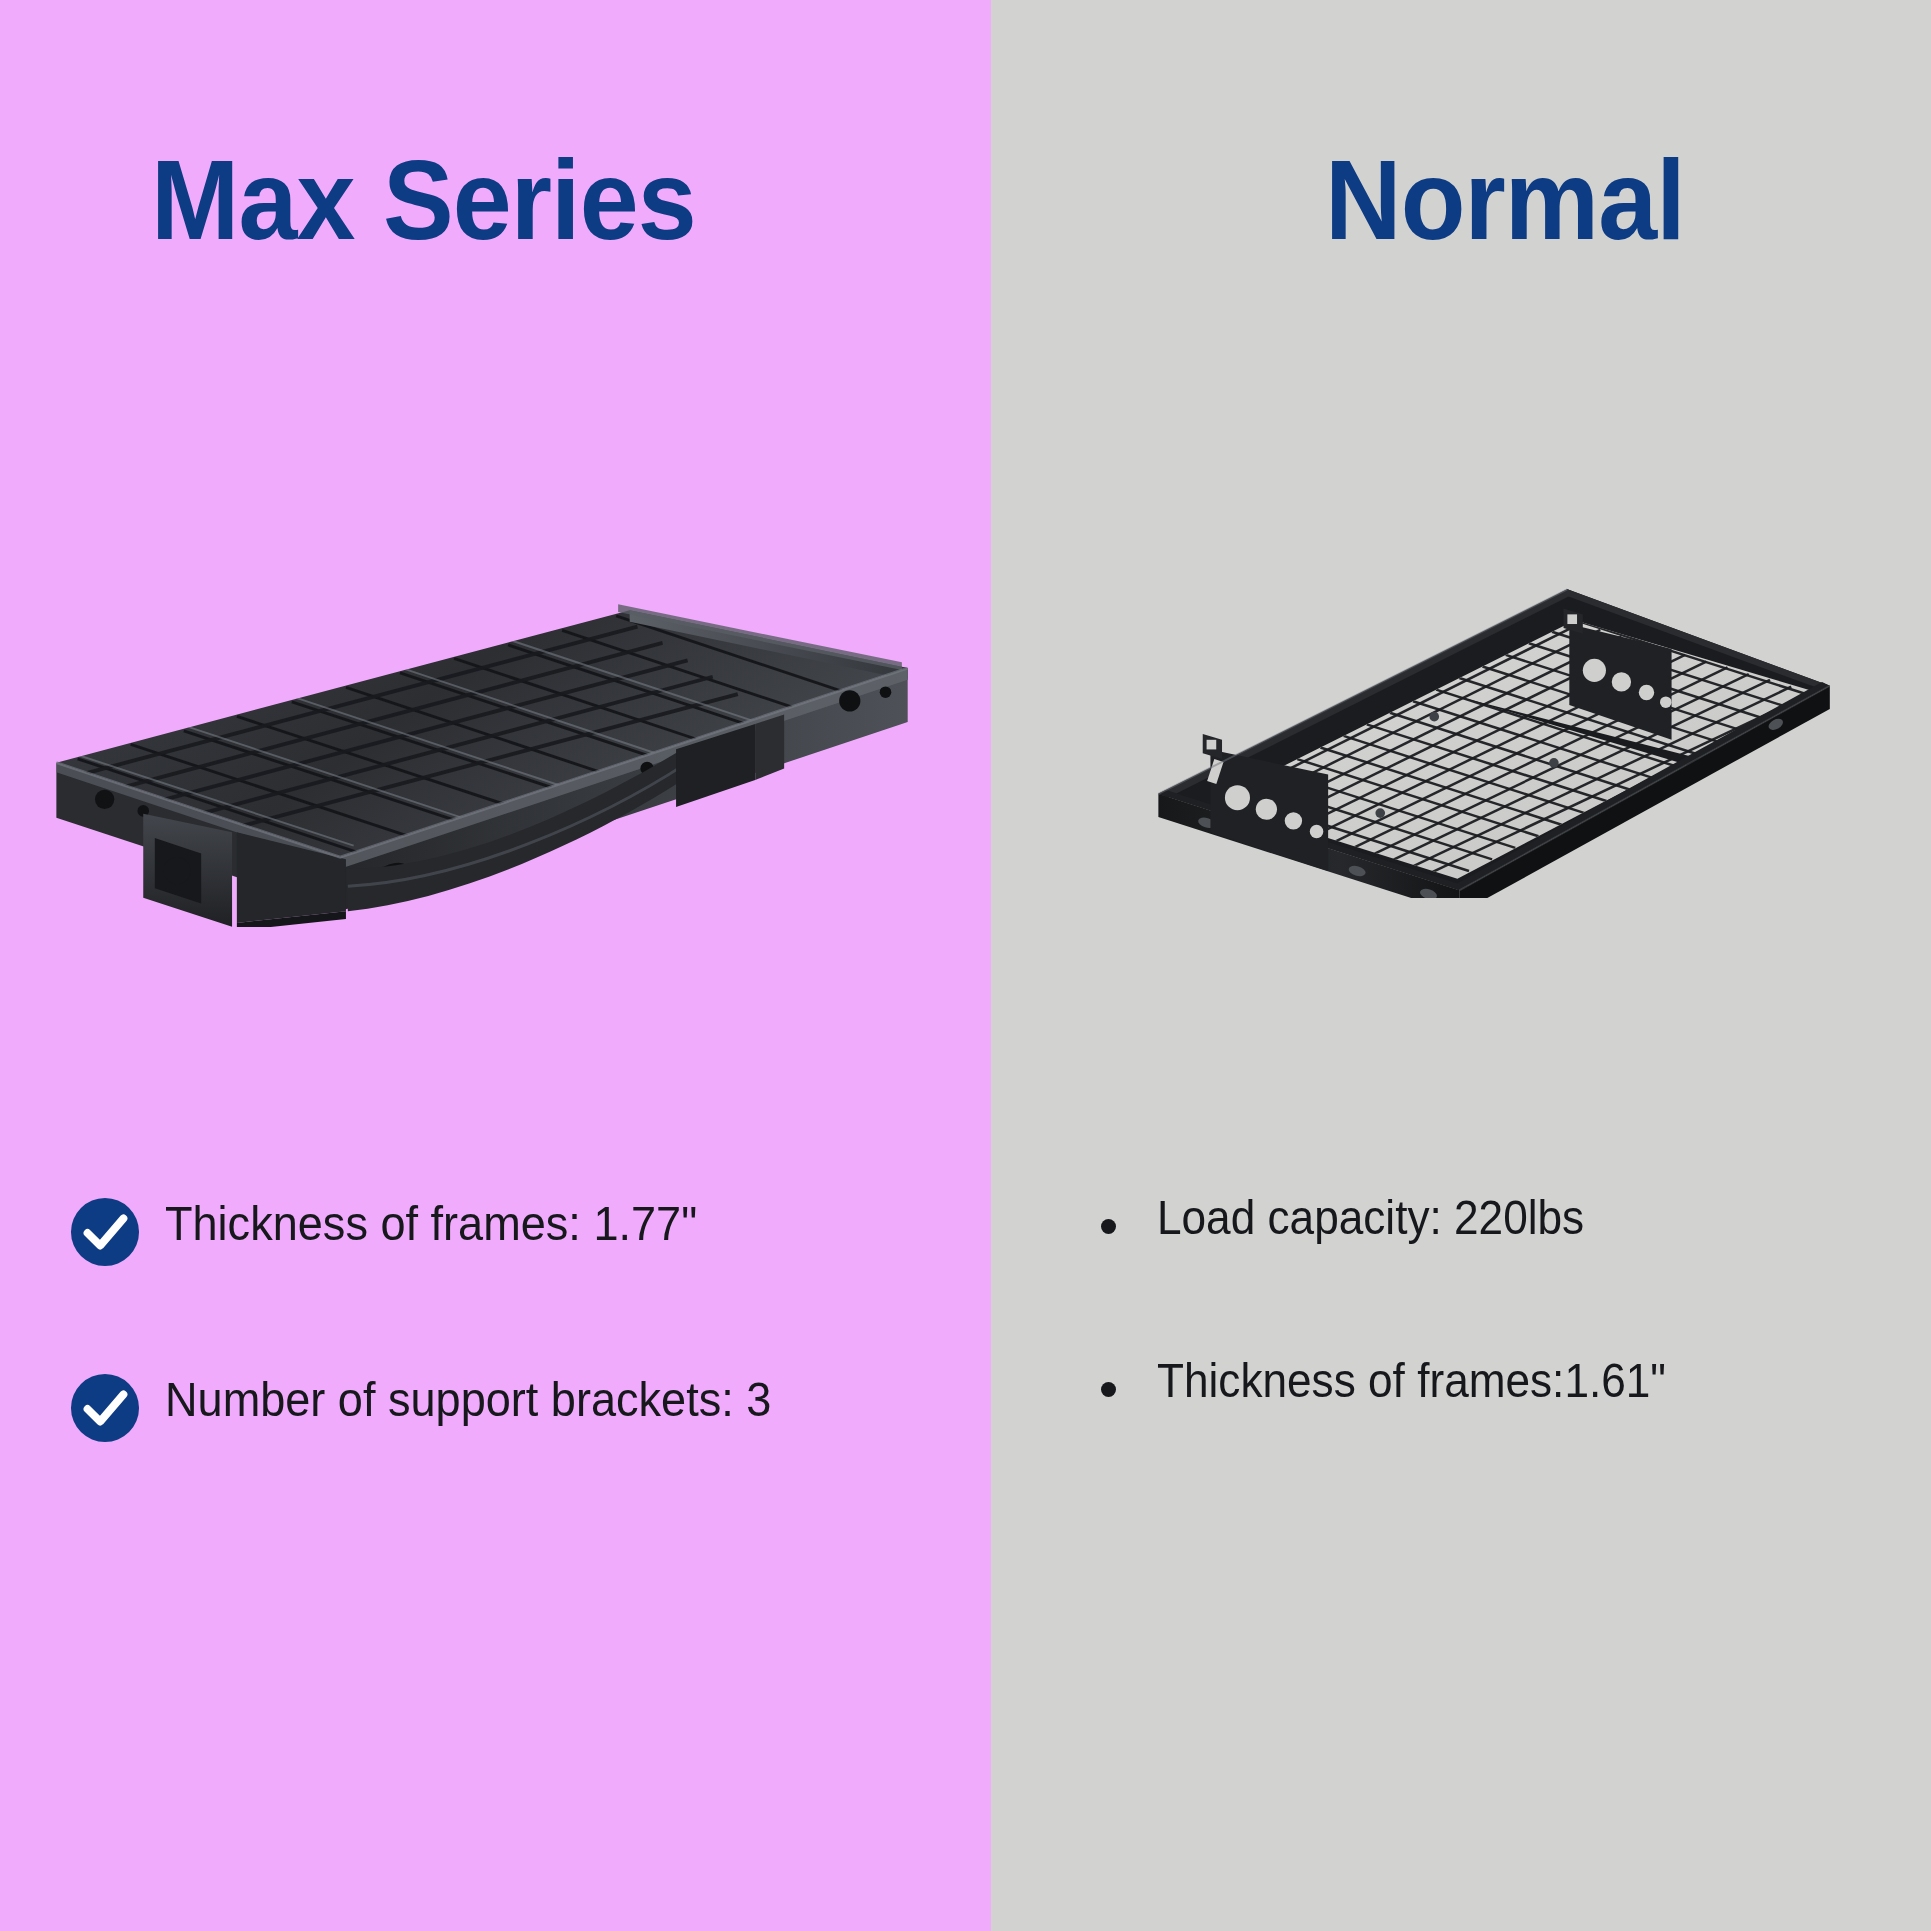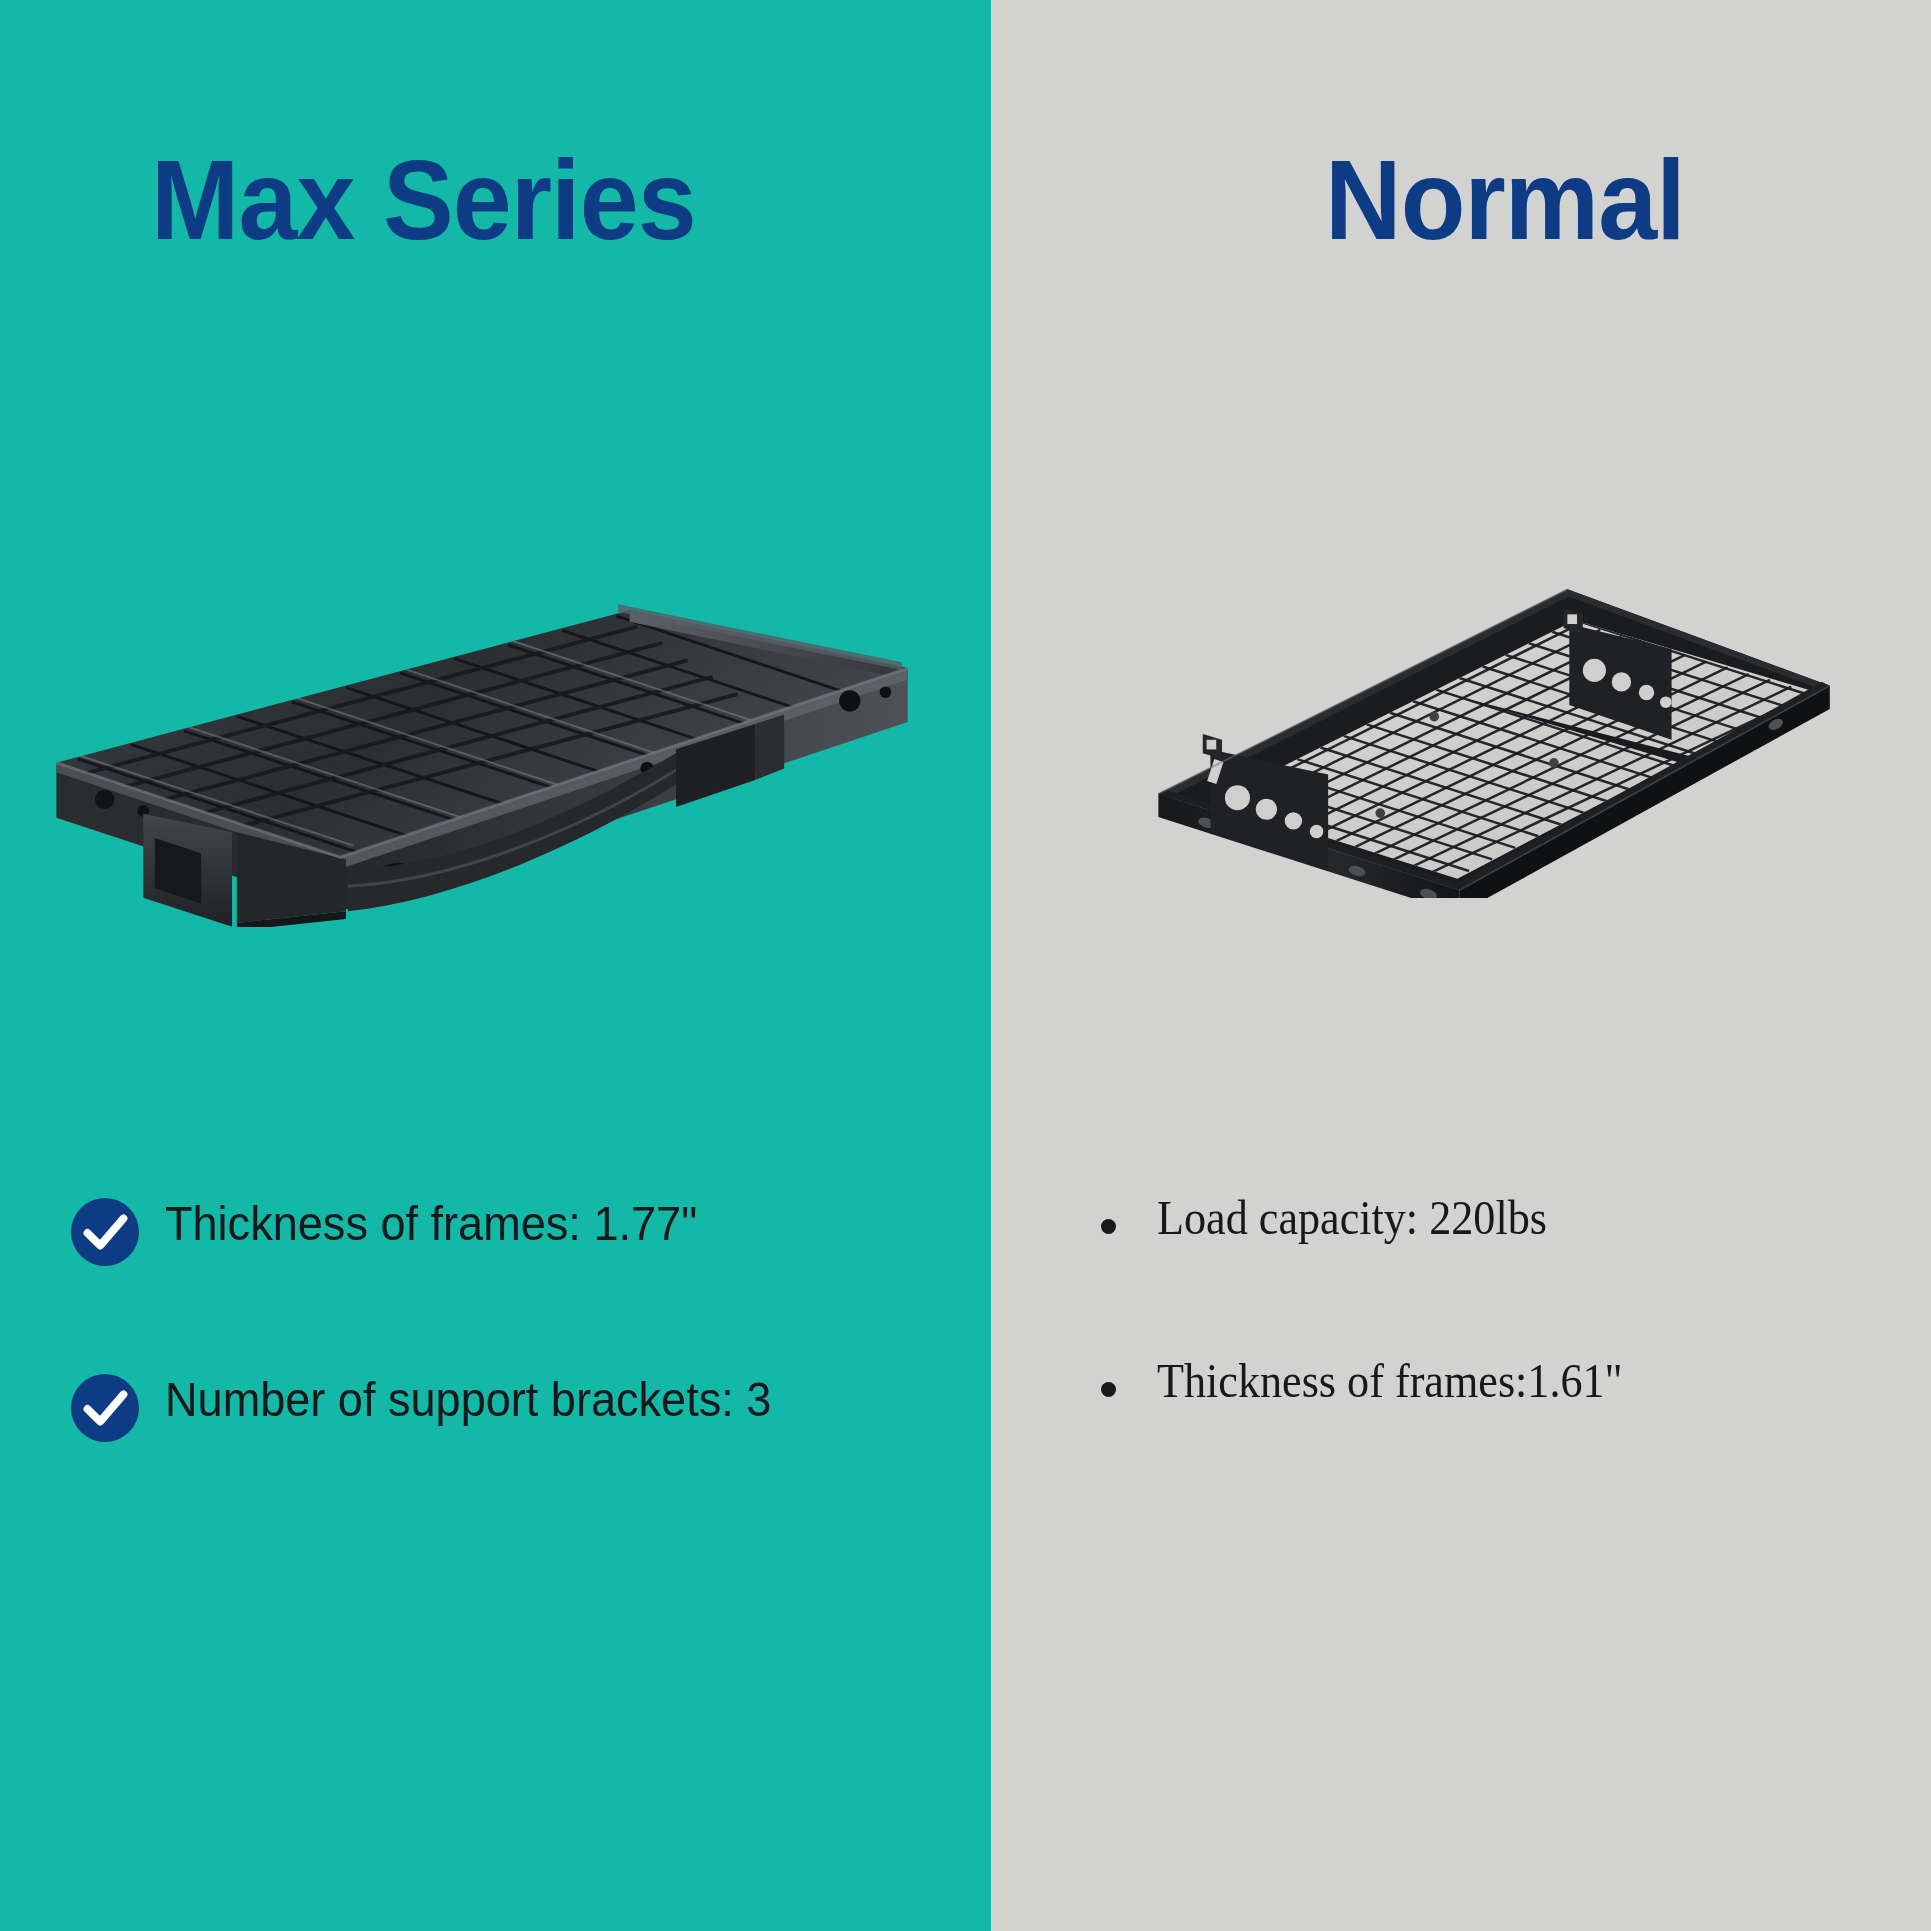--- a/index.html
+++ b/index.html
@@ -4,21 +4,21 @@
 <style>
   html,body{margin:0;padding:0;}
   body{
     width:1931px;height:1931px;overflow:hidden;
     font-family:"Liberation Sans","DejaVu Sans",sans-serif;
     background:#d2d2d0;
   }
   #stage{position:relative;width:1931px;height:1931px;}
 
   .panel{position:absolute;top:0;height:1931px;}
-  #panel-left{left:0;width:991px;background:#14b8a6;}
+  #panel-left{left:0;width:991px;background:#f0abfc;}
   #panel-right{left:1031px;width:900px;background:#d2d2d0;}
 
   .title{
     position:absolute;
     font-weight:700;
     font-size:114px;
     line-height:1;
     letter-spacing:-1px;
     color:#0d3c84;
     white-space:nowrap;
@@ -71,21 +71,21 @@
   }
 
   .bullet-text{
     font-size:49px;
     line-height:1.18;
     color:#16181c;
     white-space:nowrap;
     transform:scaleX(0.92);
     transform-origin:left top;
   }
-  #bullets-right .bullet-row{margin-bottom:106px;font-family:Liberation Serif, serif;}
+  #bullets-right .bullet-row{margin-bottom:106px;}
   #bullets-right .bullet-text{font-size:48px;}
 </style>
 </head>
 <body>
 
 <div id="stage">
 
   <div class="panel" id="panel-left">
 
     <div class="title" id="title-left">Max Series</div>

